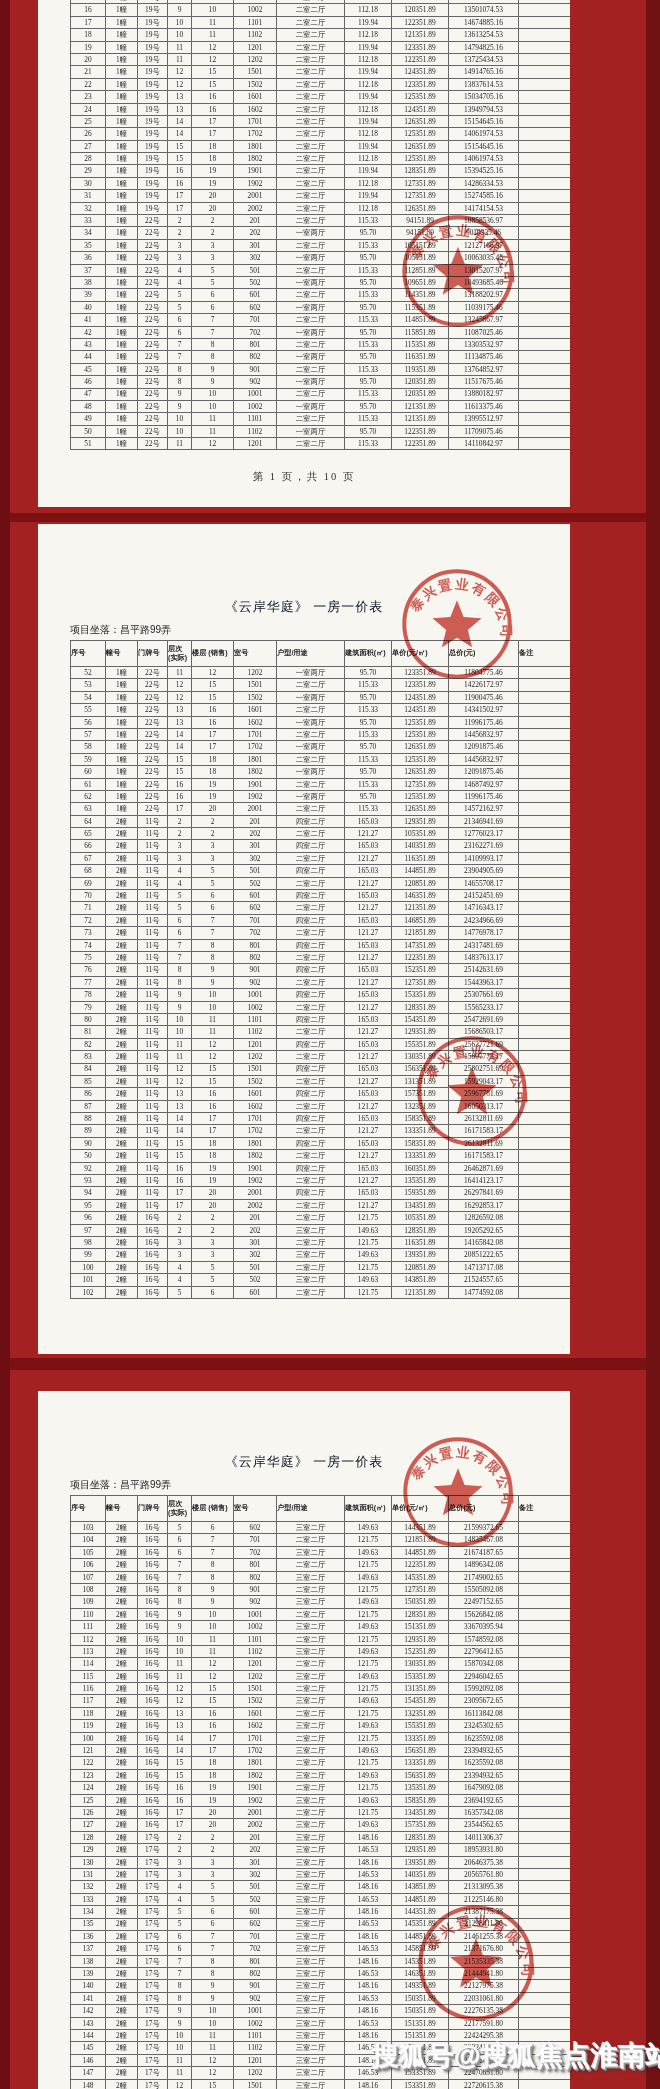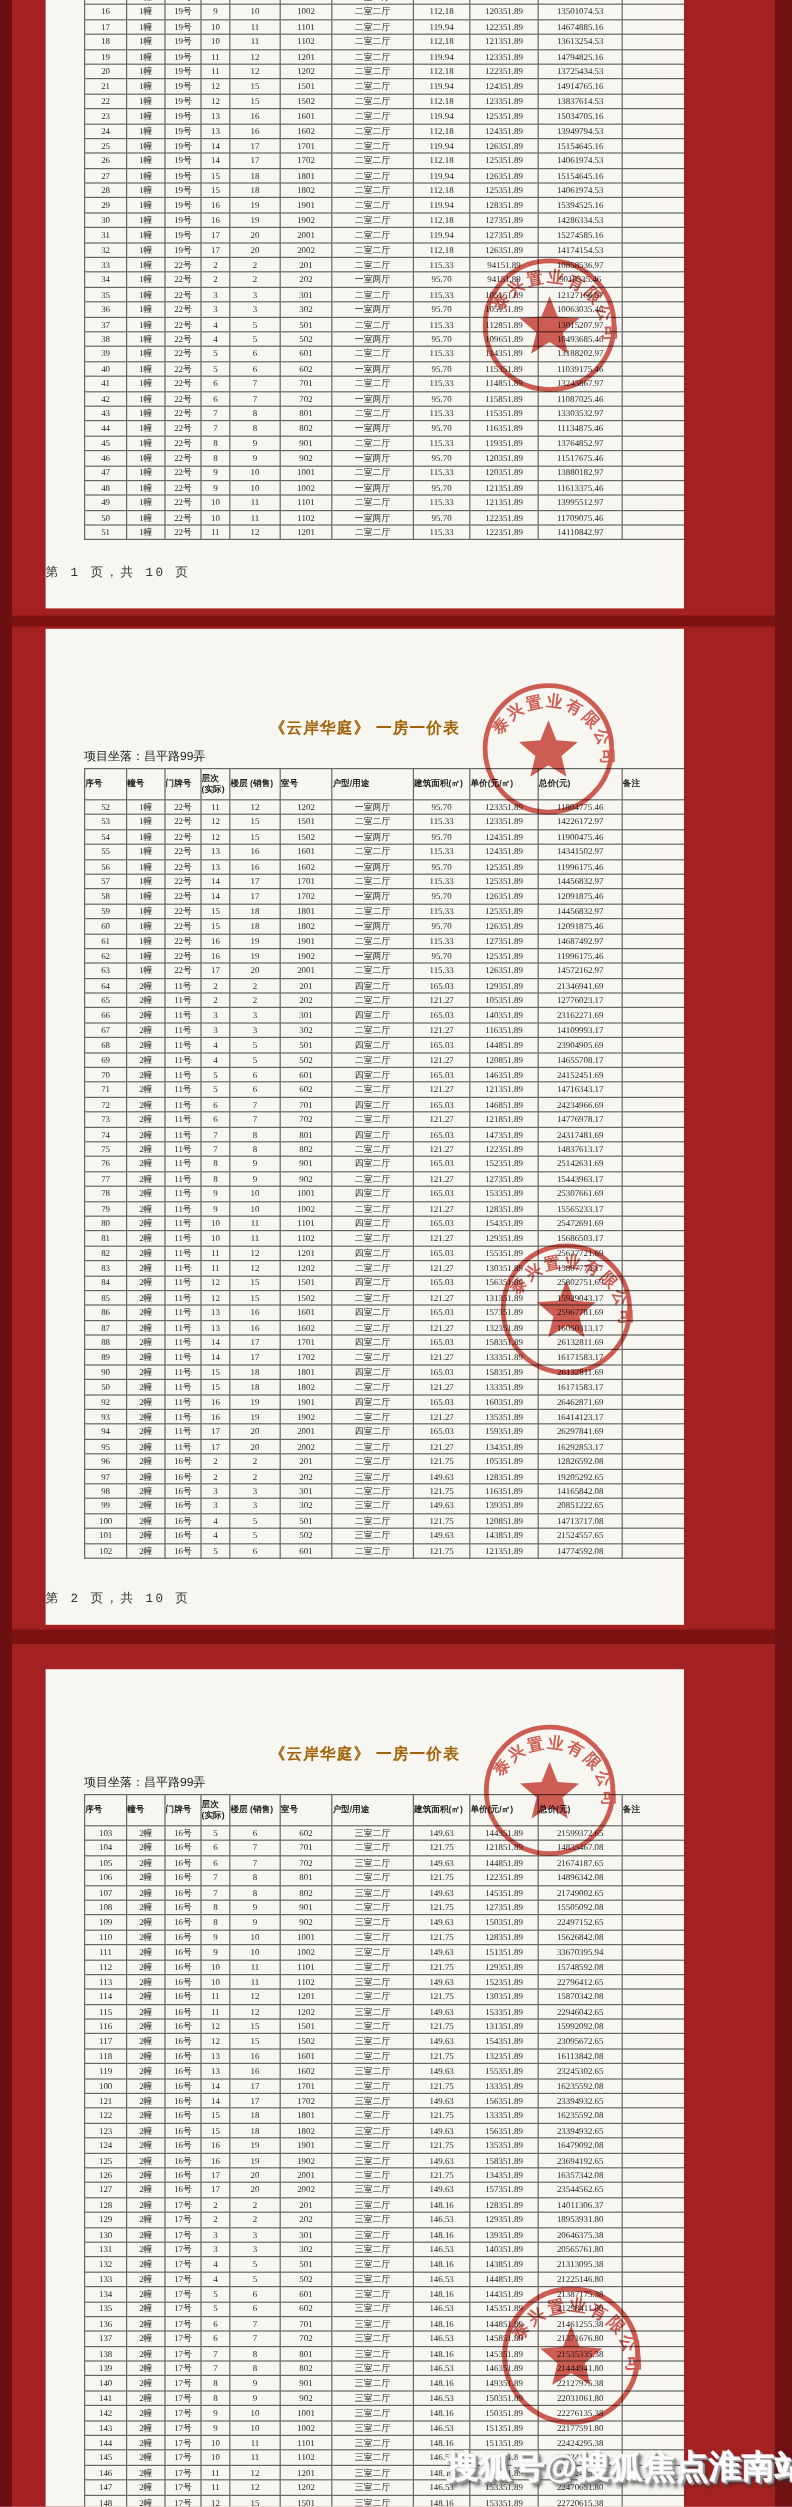--- a/index.html
+++ b/index.html
@@ -12,31 +12,31 @@
   .gap{position:absolute;left:10px;width:636px;}
   .gap-stripe{position:absolute;left:0;width:100%;background:#7c1114;}
   .gap1{top:507px;height:17px;}
   .gap1 .gap-stripe{top:6px;height:9px;}
   .gap2{top:1354px;height:37px;}
   .gap2 .gap-stripe{top:4px;height:12px;}
   .page{position:absolute;left:38px;width:532px;background:#f8f6f1;overflow:hidden;}
   .page1{top:0;height:507px;}
   .page2{top:524px;height:830px;}
   .page3{top:1391px;height:698px;}
-  .page-title{text-align:center;font-weight:bold;font-size:13px;letter-spacing:1px;color:#a16207;}
+  .page-title{text-align:center;font-weight:normal;font-size:13px;letter-spacing:1px;color:#0f172a;}
   .page2 .page-title{margin-top:74px;}
   .page3 .page-title{margin-top:62px;}
   .page-subtitle{margin:7px 0 3px 32px;font-size:10px;font-weight:normal;color:#1c1c1c;}
   .table-area{margin-left:32px;width:521px;}
   .page1 .table-area{margin-top:-9px;}
   table{border-collapse:collapse;table-layout:fixed;width:521px;background:#f8f6f1;}
   td,th{border:1px solid #666;padding:0;overflow:hidden;}
   td{font:7.4px/1 "Liberation Serif","DejaVu Serif",serif;height:11.4px;text-align:center;color:#262626;white-space:nowrap;}
   th{font-weight:bold;font-size:7.2px;line-height:1.2;font-family:Liberation Sans, sans-serif;height:25px;text-align:left;color:#1f1f1f;white-space:pre-line;}
-  .page-footer{text-align:left;font-size:10.5px;color:#333;font-family:Liberation Mono, monospace;letter-spacing:2px;}
+  .page-footer{text-align:center;font-size:10.5px;color:#333;font-family:Liberation Serif, serif;letter-spacing:2px;}
   .page1 .page-footer{margin-top:20px;}
   .page2 .page-footer{margin-top:26px;}
   .stamp{position:absolute;color:#c8372d;opacity:0.8;mix-blend-mode:multiply;pointer-events:none;z-index:5;}
   .stamp svg{display:block;}
   .watermark{
     position:absolute;left:372px;top:2038px;z-index:9;white-space:nowrap;
     font:bold 27px "Liberation Sans",sans-serif;color:#fcfcfc;letter-spacing:0.5px;
     text-shadow:-1px -1px 0 #ececec,1px 1px 0 #a5a5a5,2px 2px 0 #8a8a8a,3px 3px 3px rgba(50,50,50,.85);
   }
 </style>
@@ -1270,21 +1270,20 @@
               <td>601</td>
               <td>二室二厅</td>
               <td>121.75</td>
               <td>121351.89</td>
               <td>14774592.08</td>
               <td></td>
             </tr>
           </tbody>
         </table>
     </div>
-    <div class="page-footer">第 2 页，共 10 页</div>
     <div class="stamp" style="left:362px;top:43px;width:114px;height:114px;">
         <svg viewBox="0 0 120 120" width="100%" height="100%">
           <defs>
             <path id="sealarc2" d="M13,70 A47,47 0 1,1 107,70" fill="none"></path>
           </defs>
           <circle cx="60" cy="60" r="55.5" fill="none" stroke="currentColor" stroke-width="4.2"></circle>
           <path d="M60 35 L67 52.6 L85.8 54 L71.4 66.3 L75.9 84.6 L60 74.5 L44.1 84.6 L48.6 66.3 L34.2 54 L53 52.6 Z" fill="currentColor"></path>
           <text font-size="14" letter-spacing="2.5" fill="currentColor" font-family="Liberation Sans, sans-serif" font-weight="bold"><textPath href="#sealarc2" startOffset="15%">泰兴置业有限公司</textPath></text>
         </svg>
       </div>

